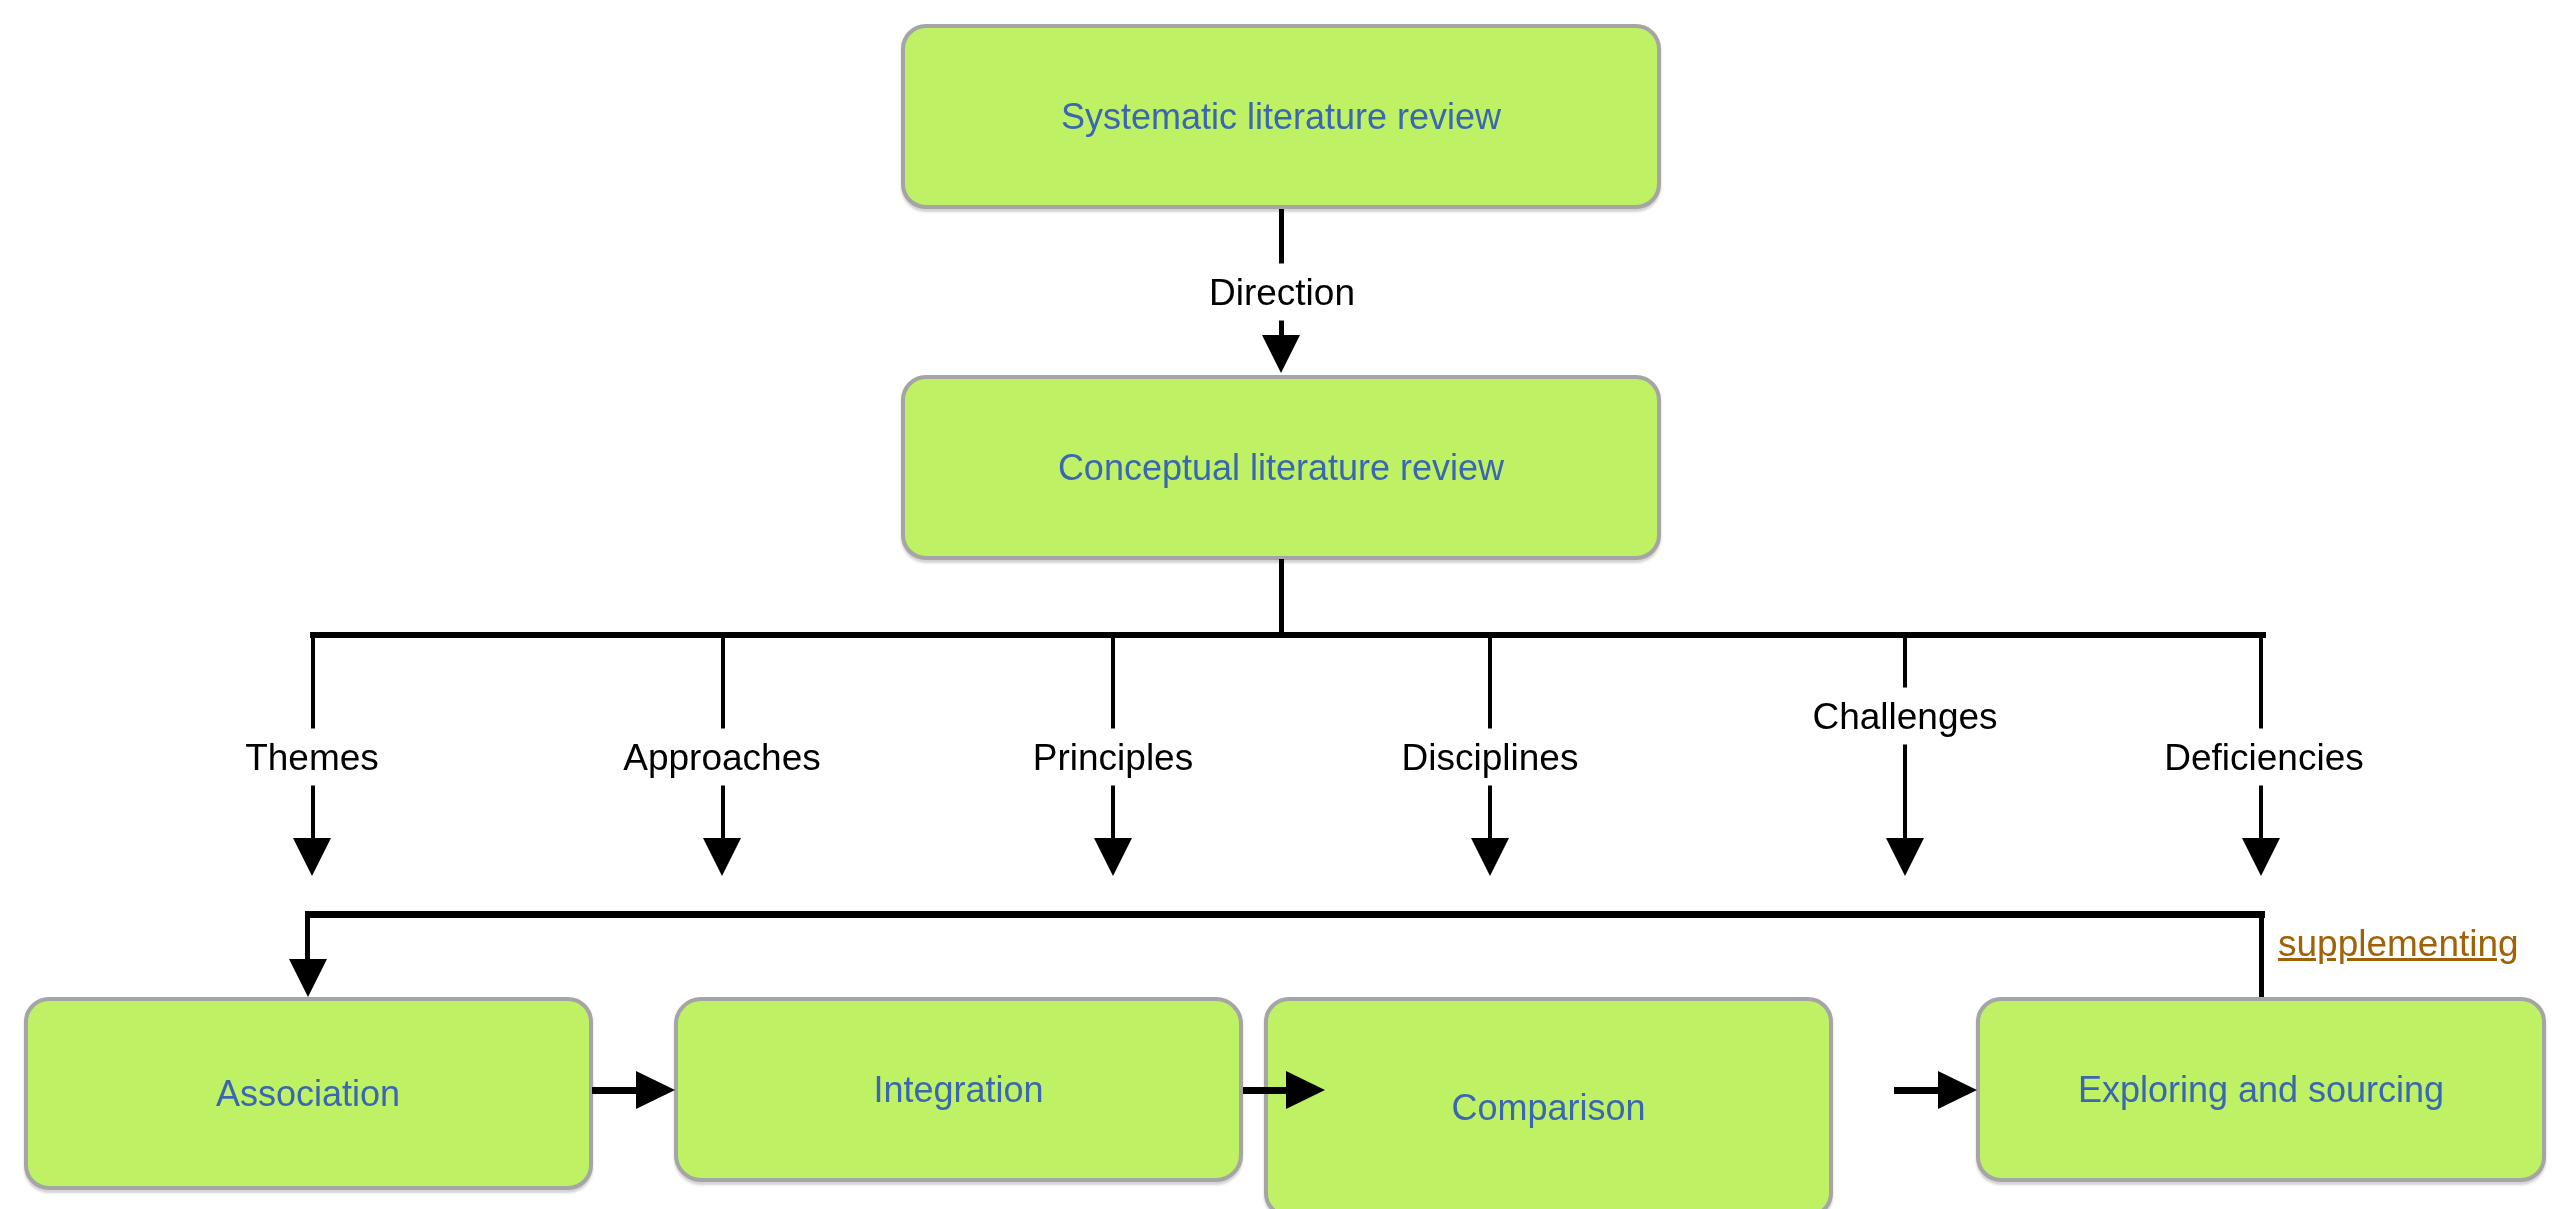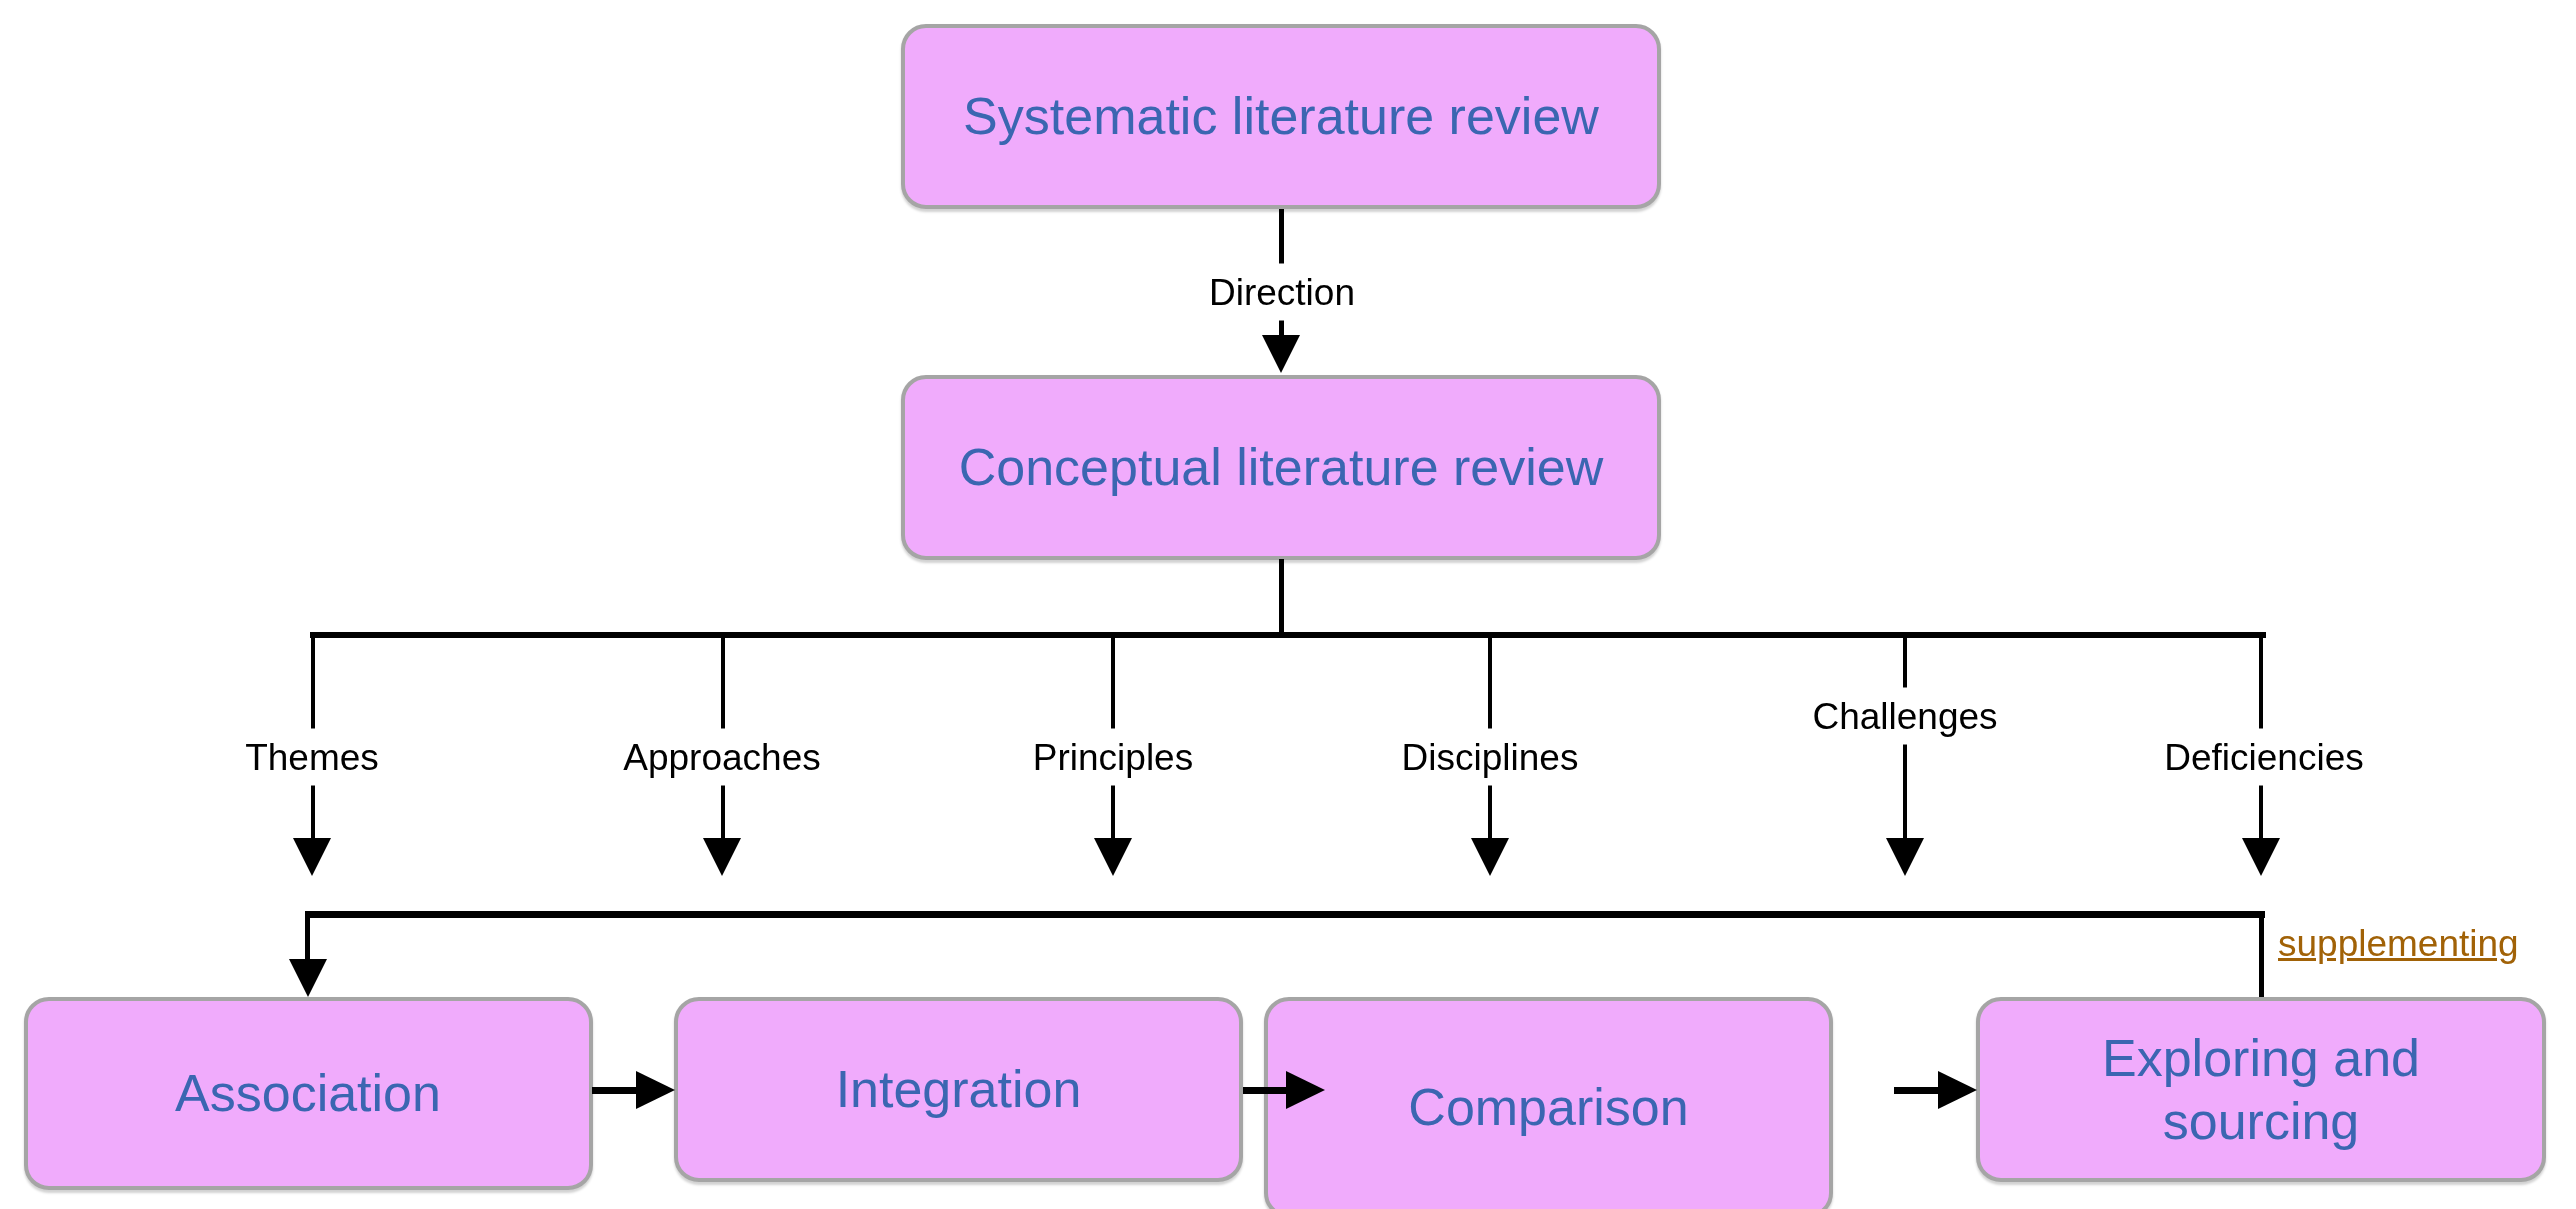--- a/index.html
+++ b/index.html
@@ -7,36 +7,36 @@
     position:relative;
     width:2576px;height:1209px;
     background:#ffffff;
     font-family:"Liberation Sans", sans-serif;
     overflow:hidden;
   }
   
   .node{
     position:absolute;
     box-sizing:border-box;
-    background:#f0abfc;
+    background:#bef264;
     border:4.2px solid #a5a5a5;
     border-radius:25px;
     box-shadow:0 2.5px 2.5px rgba(0,0,0,0.18);
     display:flex;align-items:center;justify-content:center;
     color:#3b66b1;
-    font-size:52px;
+    font-size:36px;
     line-height:1.2;
     text-align:center;
   }
   .node .node-label{display:block;}
   .node .node-label.wrap{max-width:420px;}
   .top-node   {left:901px;top:24px;  width:760px;height:185px;}
   .mid-node   {left:901px;top:375px; width:760px;height:185px;}
   .b1{left:23.5px;  top:997px;width:569px;height:193px;}
-  .b2{left:674px; top:997px;width:569px;height:185px;}
+  .b2{left:674px; top:997px;width:569px;height:185px;border-radius:27px;}
   .b3{left:1264px;top:997px;width:569px;height:221px;}
   .b4{left:1976px;top:997px;width:570px;height:185px;}
   
   .vline,.hline{position:absolute;background:#000000;}
   .arrow-down{
     position:absolute;width:0;height:0;
     border-left:19.3px solid transparent;
     border-right:19.3px solid transparent;
     border-top:38px solid #000000;
   }

